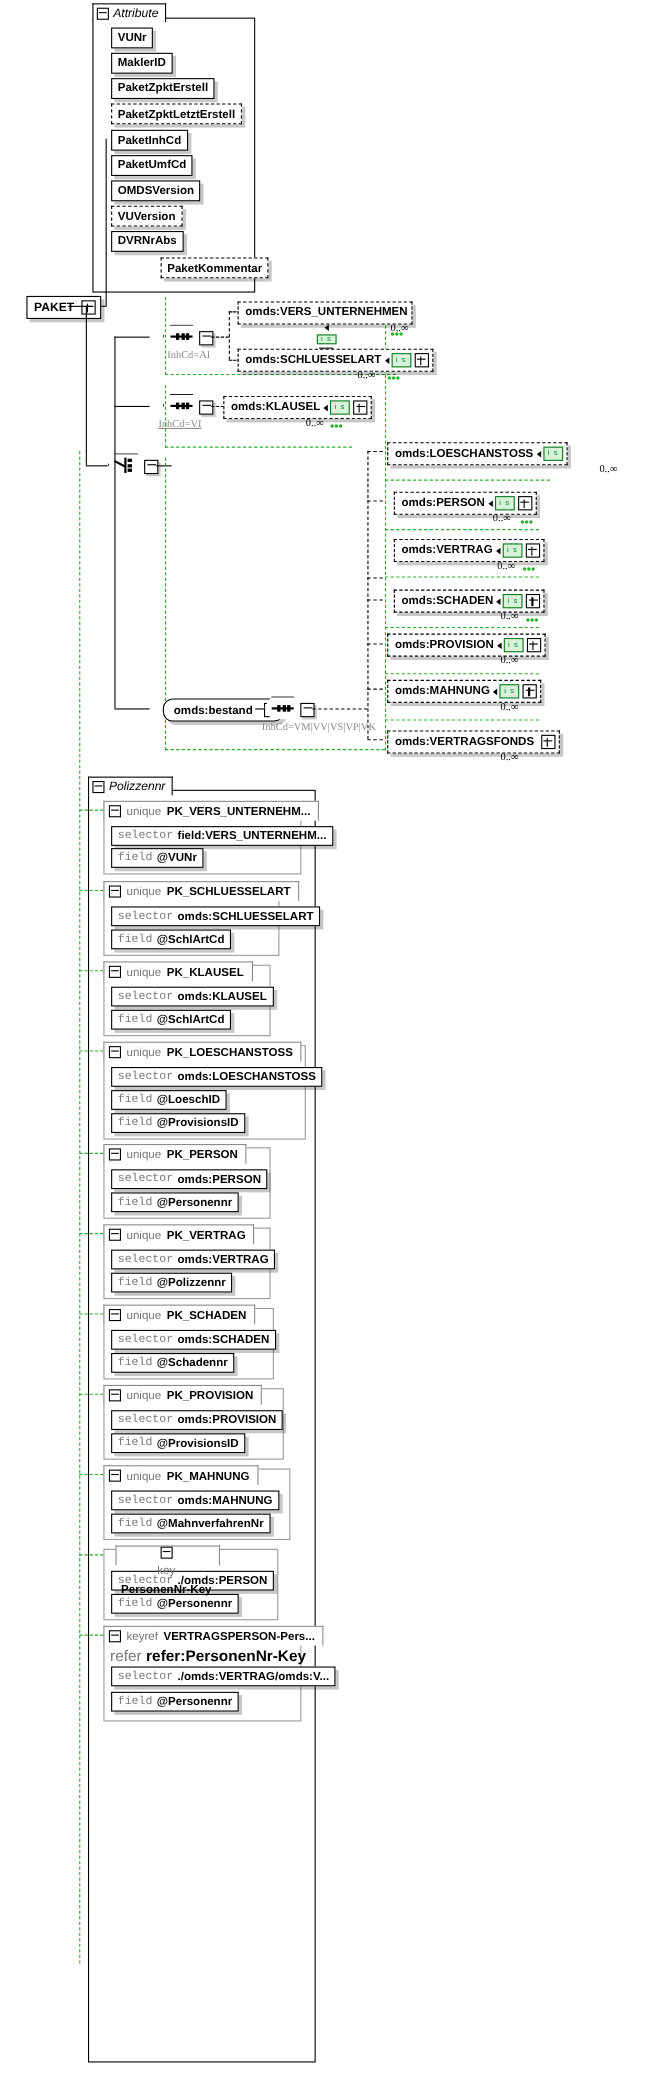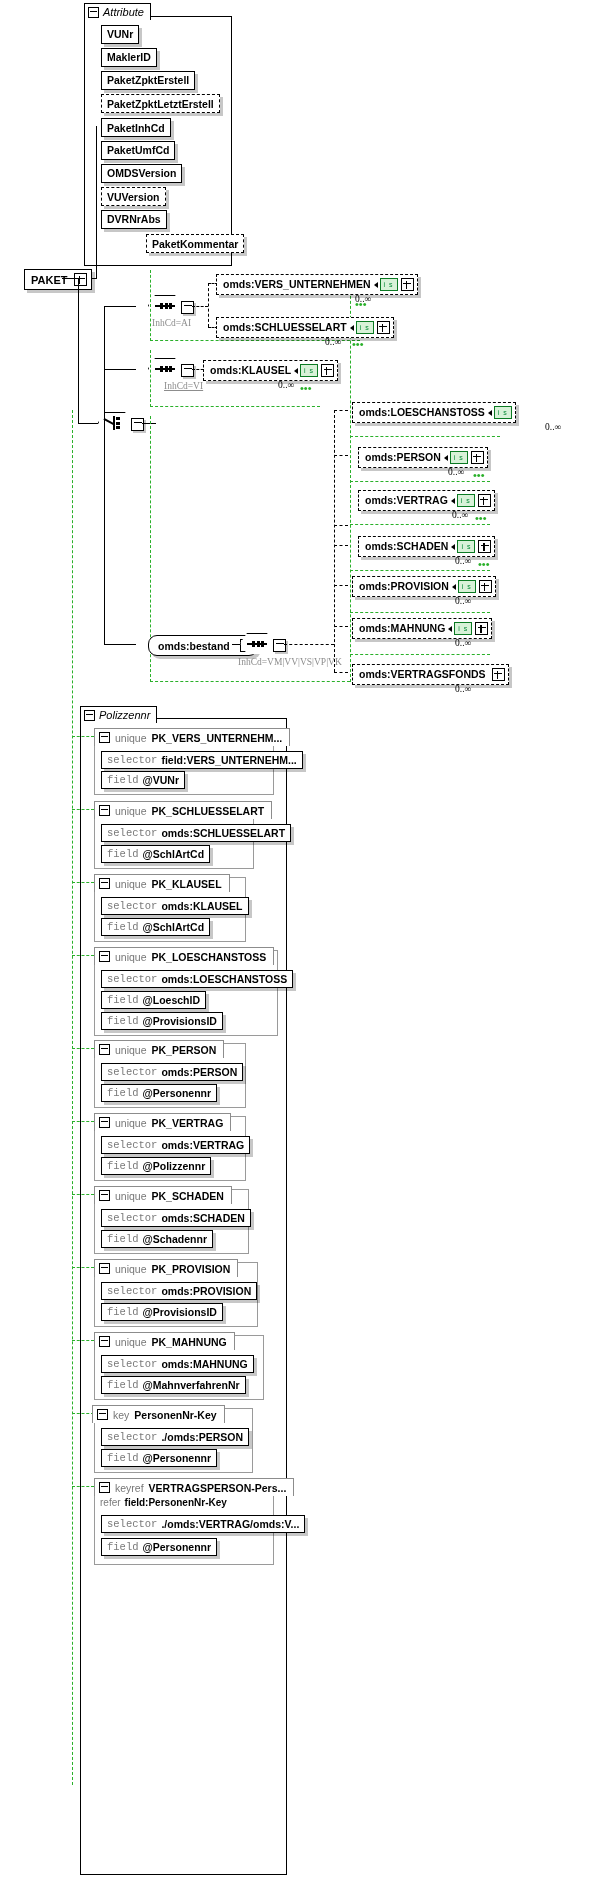--- a/index.html
+++ b/index.html
@@ -91,21 +91,21 @@
   .ctab{position:absolute;border:1px solid #8c8c8c;background:#fff;border-bottom:none;
     height:17px;display:flex;align-items:center;gap:5px;padding:0 7px 0 4px;
     font-size:10.5px;white-space:nowrap;z-index:4;}
   .ctab .kw{color:#777;font-weight:normal;}
   .ctab .nm{color:#000;font-weight:bold;}
   .cfield{position:absolute;border:1px solid #000;background:#fff;height:16px;
     display:flex;align-items:center;gap:4px;padding:0 5px;font-size:10.5px;
     white-space:nowrap;box-shadow:3px 3px 0 rgba(0,0,0,0.22);}
   .cfield .kw{color:#7a7a7a;font-weight:normal;font-family:Liberation Mono, monospace;}
   .cfield .vv{color:#000;font-weight:bold;}
-  .creferline{position:absolute;font-size:10px;white-space:nowrap;display:flex;gap:4px;align-items:center;}
+  .creferline{position:absolute;font-size:14px;white-space:nowrap;display:flex;gap:4px;align-items:center;}
   .creferline .kw{color:#7a7a7a;}
   .creferline .vv{color:#000;font-weight:bold;}
 
   
   .ln{position:absolute;background:#000;}
   .lnh{height:1px;}
   .lnv{width:1px;}
   .dashh{position:absolute;height:0;border-top:1.2px dashed #000;}
   .dashv{position:absolute;width:0;border-left:1.2px dashed #000;}
   .grh{position:absolute;height:0;border-top:1.3px dashed #2ab02a;}
@@ -199,21 +199,21 @@
   </div>
   <div class="inhlabel" style="left:152px;top:318px;">InhCd=AI</div>
   <div class="grh" style="left:150px;top:340px;width:210px;"></div>
   <div class="grv" style="left:150px;top:270px;height:71px;"></div>
 
   <div class="dashh" style="left:192px;top:306px;width:16px;"></div>
   <div class="dashv" style="left:208px;top:283px;height:44px;"></div>
   <div class="dashh" style="left:208px;top:283px;width:10px;"></div>
   <div class="dashh" style="left:208px;top:327px;width:10px;"></div>
 
-  <div class="elembox" style="left:216px;top:274px;">
+  <div class="elembox" style="left:216px;top:274px;flex-direction:column;">
     <span class="lbl">omds:VERS_UNTERNEHMEN</span>
     <span class="arrowleft"></span>
     <span class="isbadge">i s</span>
     <span class="expbox"></span>
   </div>
   <div class="occ" style="left:355px;top:294px;">0..∞</div>
   <div class="dots3" style="left:355px;top:301px;">•••</div>
 
   <div class="elembox" style="left:216px;top:317px;">
     <span class="lbl">omds:SCHLUESSELART</span>
@@ -227,21 +227,21 @@
   <div class="compos" style="left:148px;top:358px;">
     <div class="hexshadow"></div>
     <div class="hex"></div>
     <div class="seqglyph">
         <i></i>
         <i></i>
         <i></i>
       </div>
     <div class="sqbtn"></div>
   </div>
-  <div class="inhlabel" style="left:164px;top:381px;text-decoration:underline;">InhCd=VI</div>
+  <div class="inhlabel" style="left:144px;top:381px;text-decoration:underline;">InhCd=VI</div>
   <div class="grv" style="left:150px;top:350px;height:57px;"></div>
   <div class="grh" style="left:150px;top:406px;width:170px;"></div>
 
   <div class="dashh" style="left:192px;top:369px;width:16px;"></div>
 
   <div class="elembox" style="left:203px;top:360px;">
     <span class="lbl">omds:KLAUSEL</span>
     <span class="arrowleft"></span>
     <span class="isbadge">i s</span>
     <span class="expbox"></span>
@@ -493,21 +493,21 @@
     <span class="kw">selector</span>
     <span class="vv">omds:MAHNUNG</span>
   </div>
   <div class="cfield" style="left:101px;top:1376px;">
     <span class="kw">field</span>
     <span class="vv">@MahnverfahrenNr</span>
   </div>
   <div class="grh" style="left:72px;top:1340px;width:22px;"></div>
 
   <div class="cgroup" style="left:94px;top:1408px;width:157px;height:63px;"></div>
-  <div class="ctab" style="left:92px;top:1405px;">
+  <div class="ctab" style="left:105px;top:1405px;flex-direction:column;">
     <span class="minus"></span>
     <span class="kw">key</span>
     <span class="nm">PersonenNr-Key</span>
   </div>
   <div class="cfield" style="left:101px;top:1428px;">
     <span class="kw">selector</span>
     <span class="vv">./omds:PERSON</span>
   </div>
   <div class="cfield" style="left:101px;top:1449px;">
     <span class="kw">field</span>
@@ -516,21 +516,21 @@
   <div class="grh" style="left:72px;top:1413px;width:22px;"></div>
 
   <div class="cgroup" style="left:94px;top:1483px;width:178px;height:80px;"></div>
   <div class="ctab" style="left:94px;top:1478px;">
     <span class="minus"></span>
     <span class="kw">keyref</span>
     <span class="nm">VERTRAGSPERSON-Pers...</span>
   </div>
   <div class="creferline" style="left:100px;top:1497px;">
     <span class="kw">refer</span>
-    <span class="vv">field:PersonenNr-Key</span>
+    <span class="vv">refer:PersonenNr-Key</span>
   </div>
   <div class="cfield" style="left:101px;top:1515px;">
     <span class="kw">selector</span>
     <span class="vv">./omds:VERTRAG/omds:V...</span>
   </div>
   <div class="cfield" style="left:101px;top:1538px;">
     <span class="kw">field</span>
     <span class="vv">@Personennr</span>
   </div>
   <div class="grh" style="left:72px;top:1486px;width:22px;"></div>

